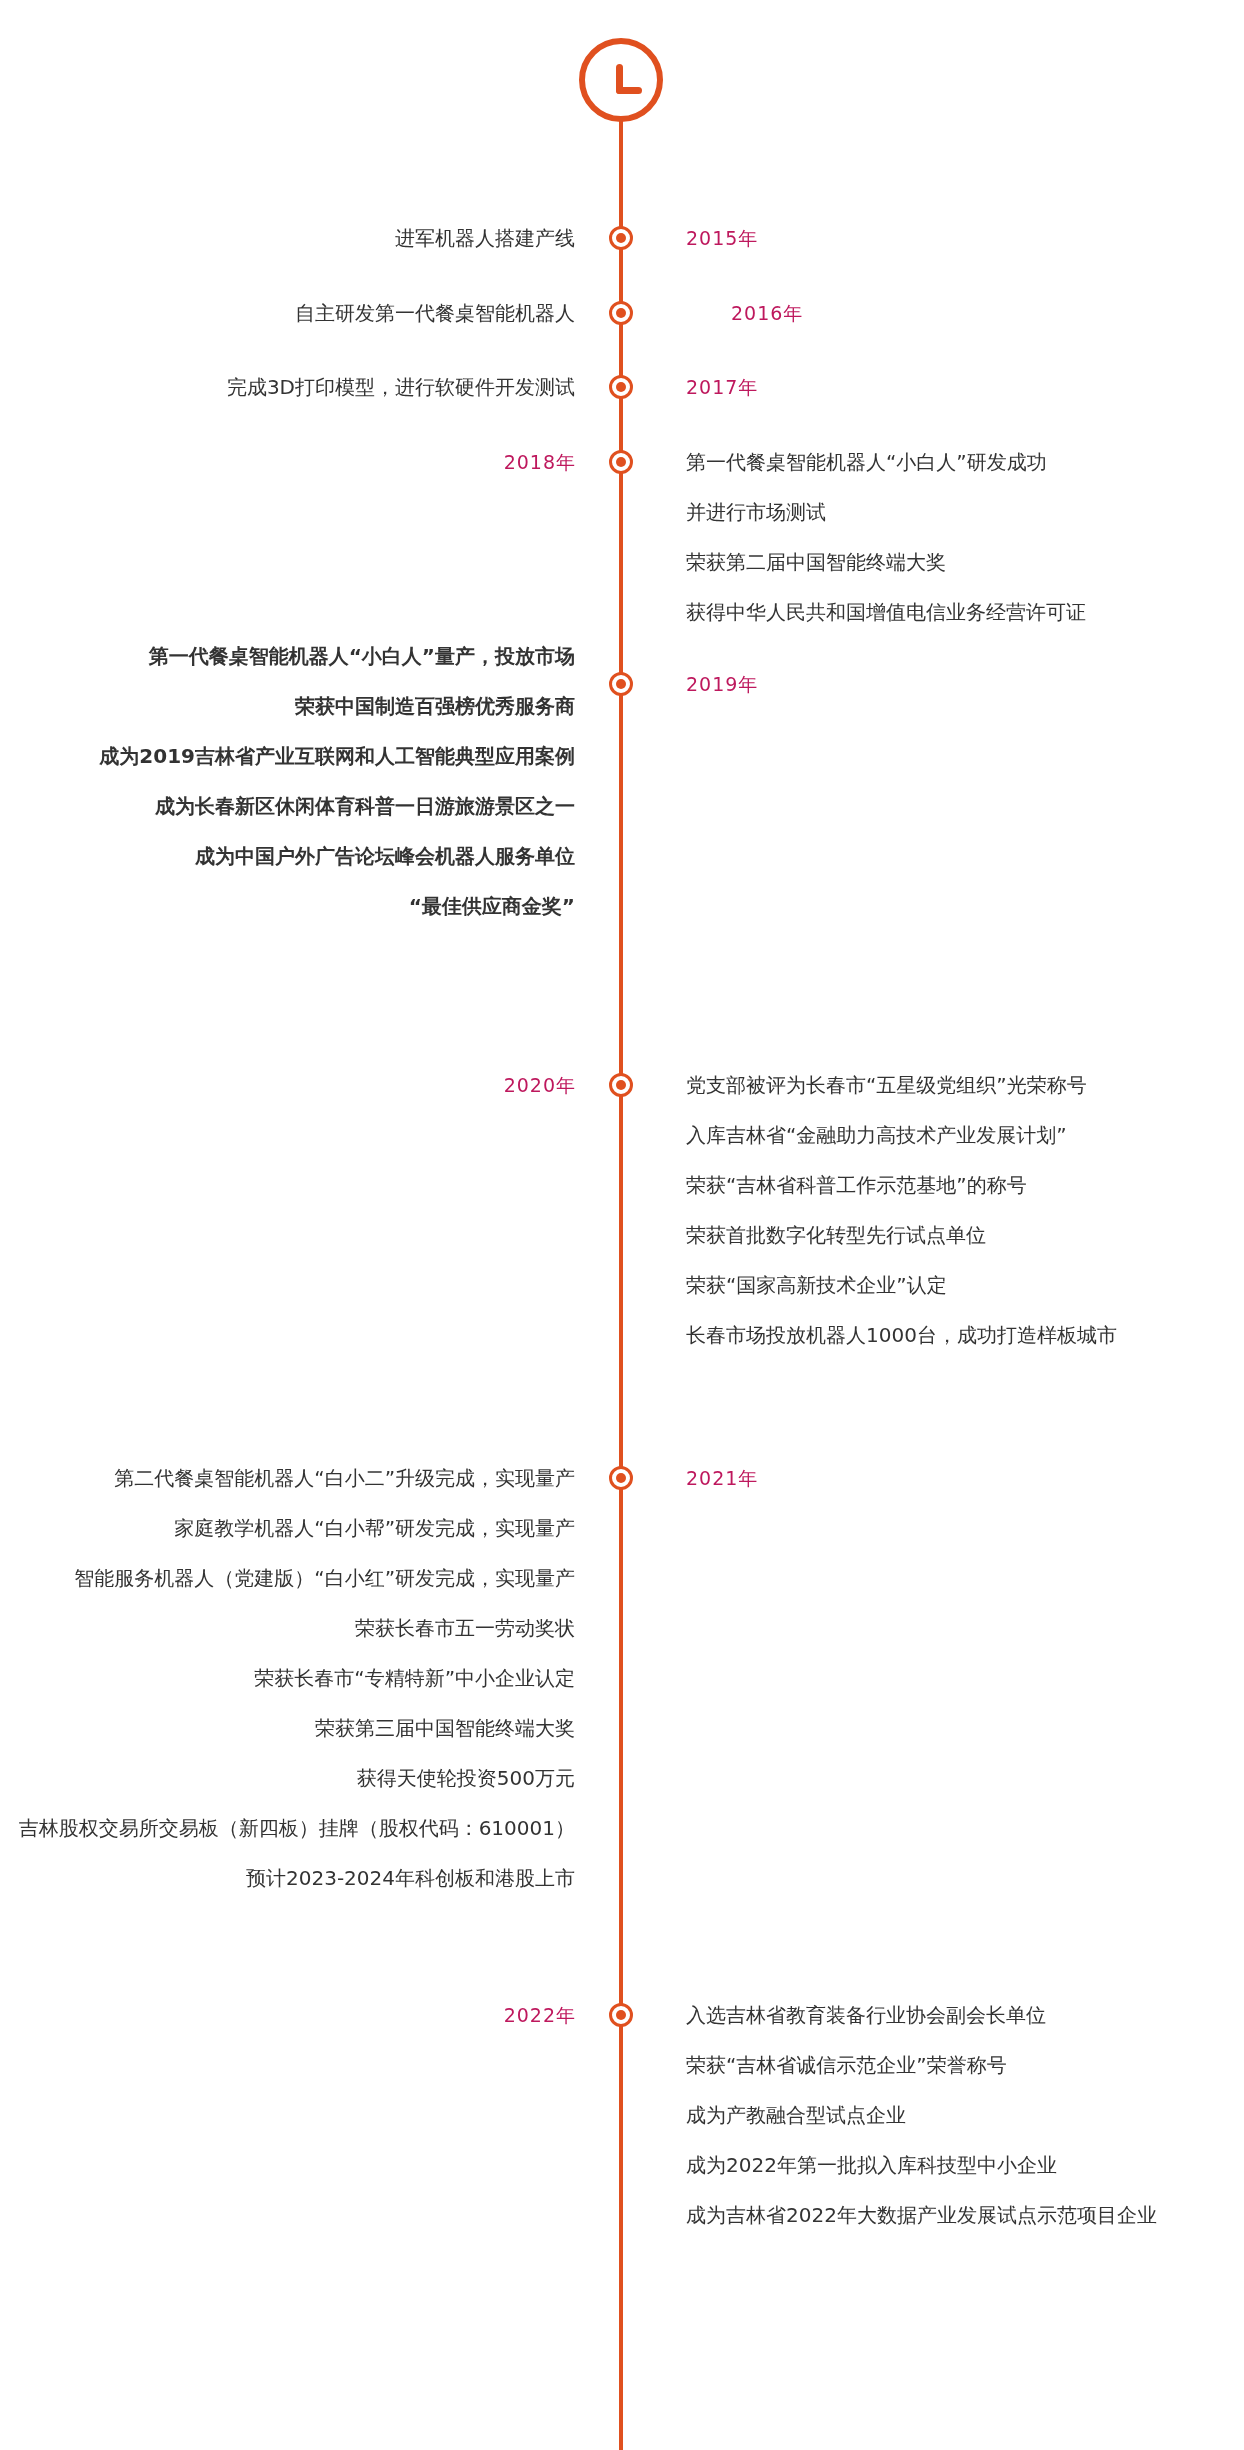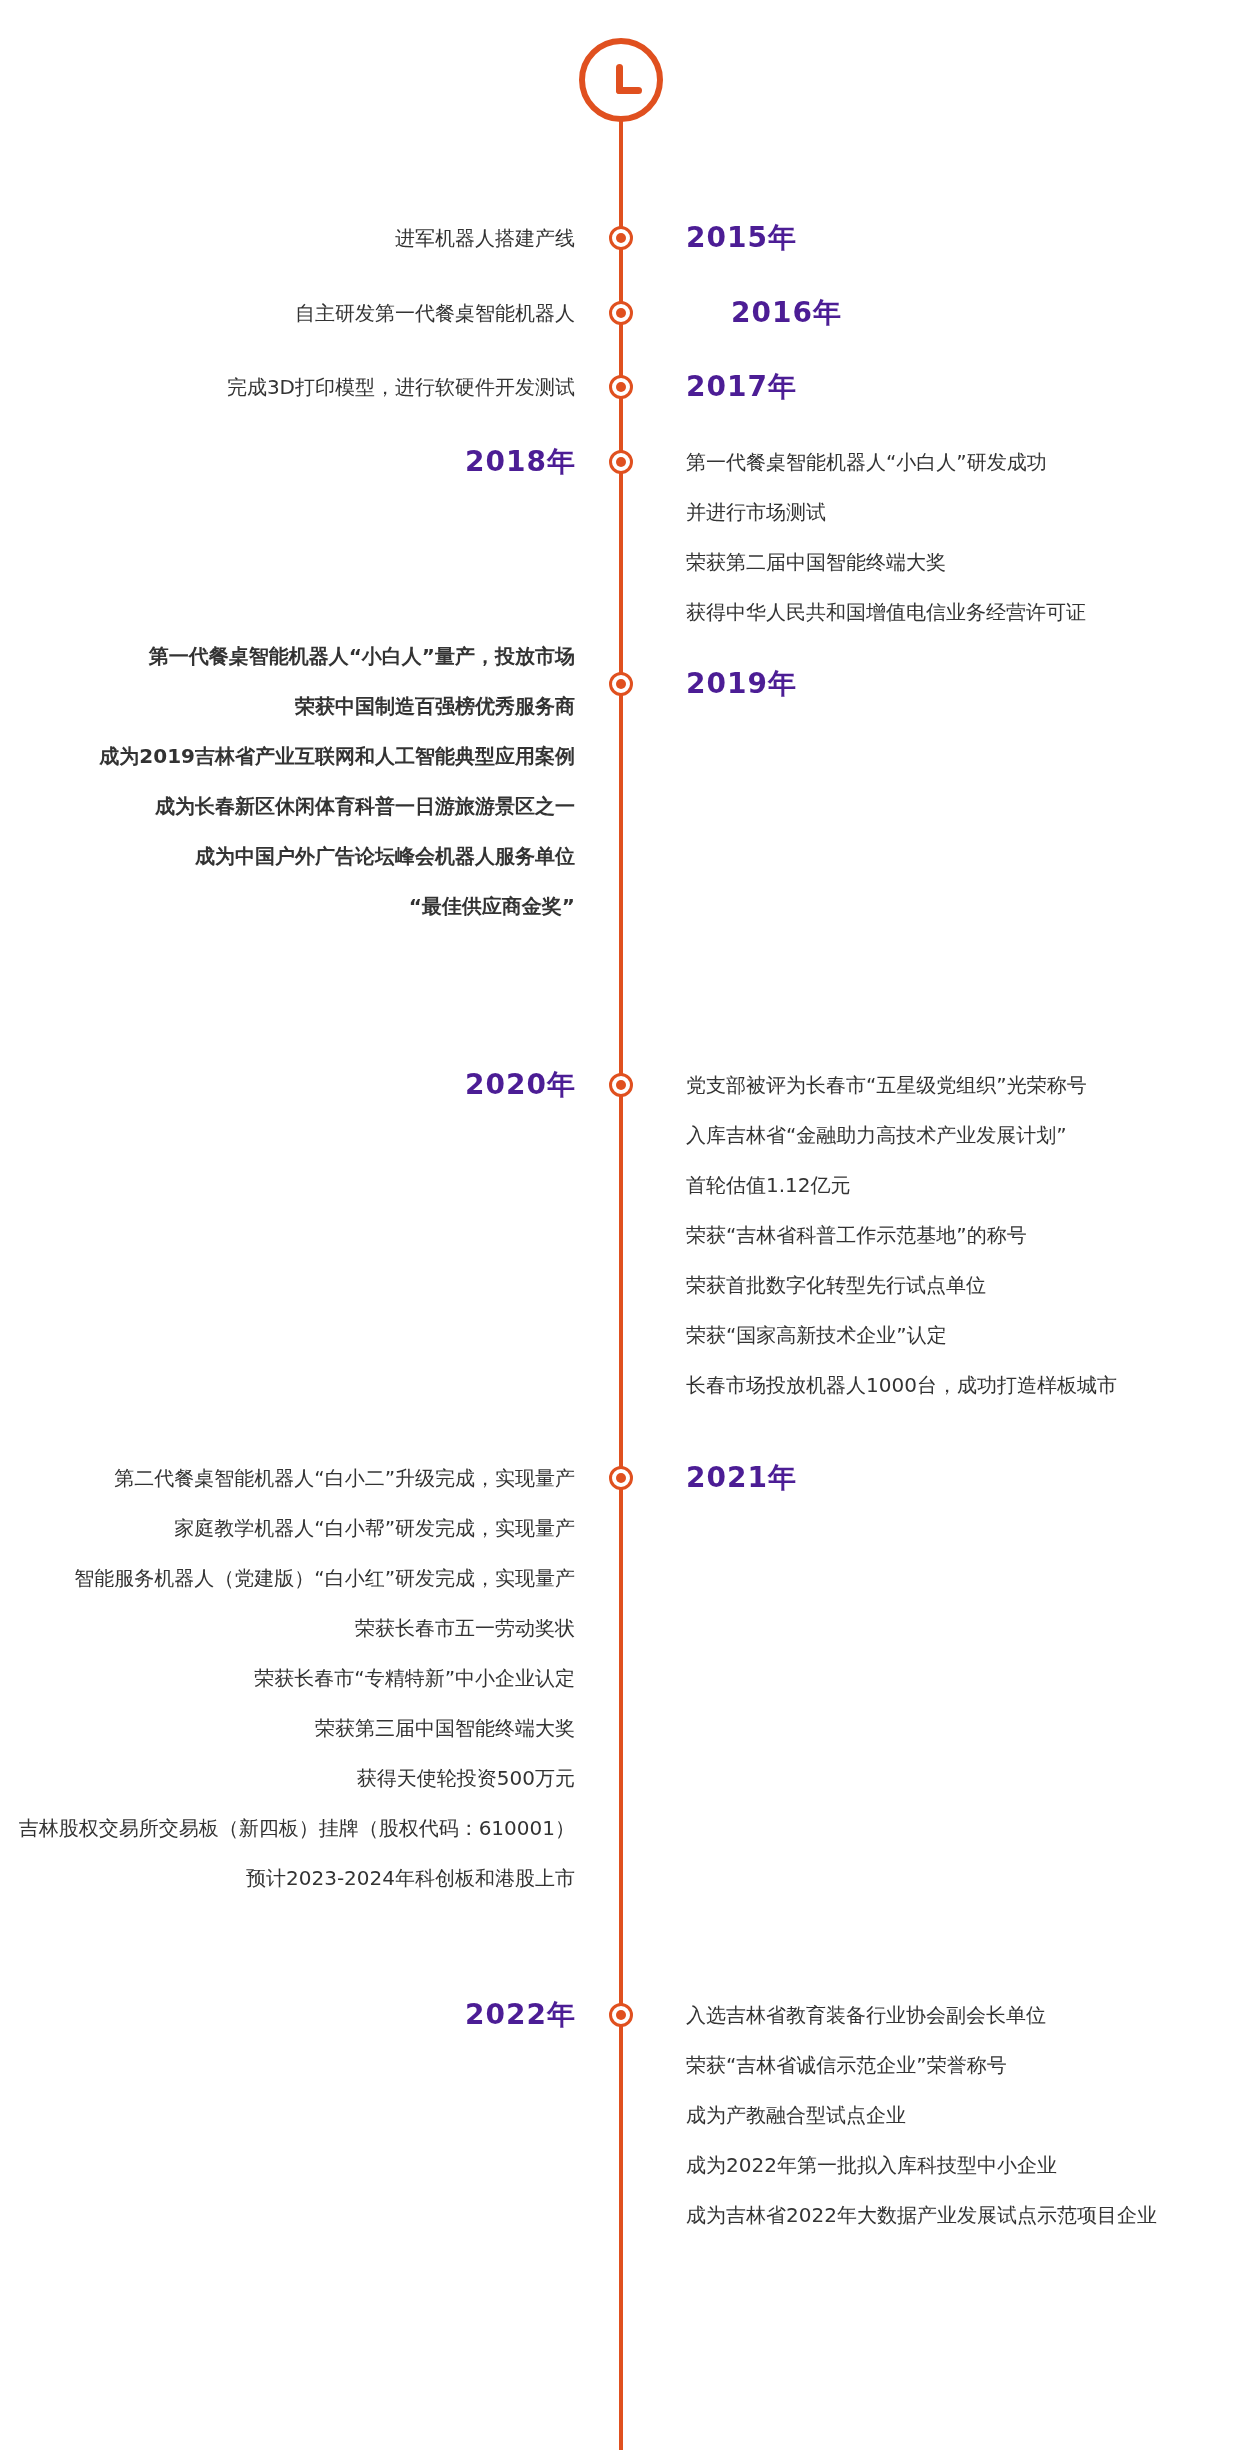--- a/index.html
+++ b/index.html
@@ -23,21 +23,21 @@
     }
     .marker {
       position: absolute; left: 609px; width: 24px; height: 24px;
       border: 3px solid #e0501f; border-radius: 50%; background: #fff;
     }
     .marker::after {
       content: ""; position: absolute; left: 4px; top: 4px; width: 10px; height: 10px;
       border-radius: 50%; background: #e0501f;
     }
     .year {
-      position: absolute; font-size: 28px; font-weight: bold; color: #4c1d95;
+      position: absolute; font-size: 19px; font-weight: normal; color: #be185d;
       line-height: 30px; letter-spacing: 1px; white-space: nowrap;
     }
     .year.right { left: 686px; }
     .year.left { right: 668px; text-align: center; }
     .items { position: absolute; }
     .items.left { right: 669px; text-align: right; }
     .items.right { left: 686px; text-align: left; }
     .item {
       font-size: 20px; color: #333333; line-height: 30px; height: 50px;
       white-space: nowrap;
@@ -95,21 +95,20 @@
         <div class="item">成为中国户外广告论坛峰会机器人服务单位</div>
         <div class="item">“最佳供应商金奖”</div>
       </div>
   </div>
     <div class="milestone">
     <div class="marker" style="top: 1073px;"></div>
     <div class="year left" style="top: 1070px;">2020年</div>
     <div class="items right" style="top: 1070px;">
         <div class="item">党支部被评为长春市“五星级党组织”光荣称号</div>
         <div class="item">入库吉林省“金融助力高技术产业发展计划”</div>
-        <div class="item">首轮估值1.12亿元</div>
         <div class="item">荣获“吉林省科普工作示范基地”的称号</div>
         <div class="item">荣获首批数字化转型先行试点单位</div>
         <div class="item">荣获“国家高新技术企业”认定</div>
         <div class="item">长春市场投放机器人1000台，成功打造样板城市</div>
       </div>
   </div>
     <div class="milestone">
     <div class="marker" style="top: 1466px;"></div>
     <div class="year right" style="top: 1463px;">2021年</div>
     <div class="items left" style="top: 1463px;">

